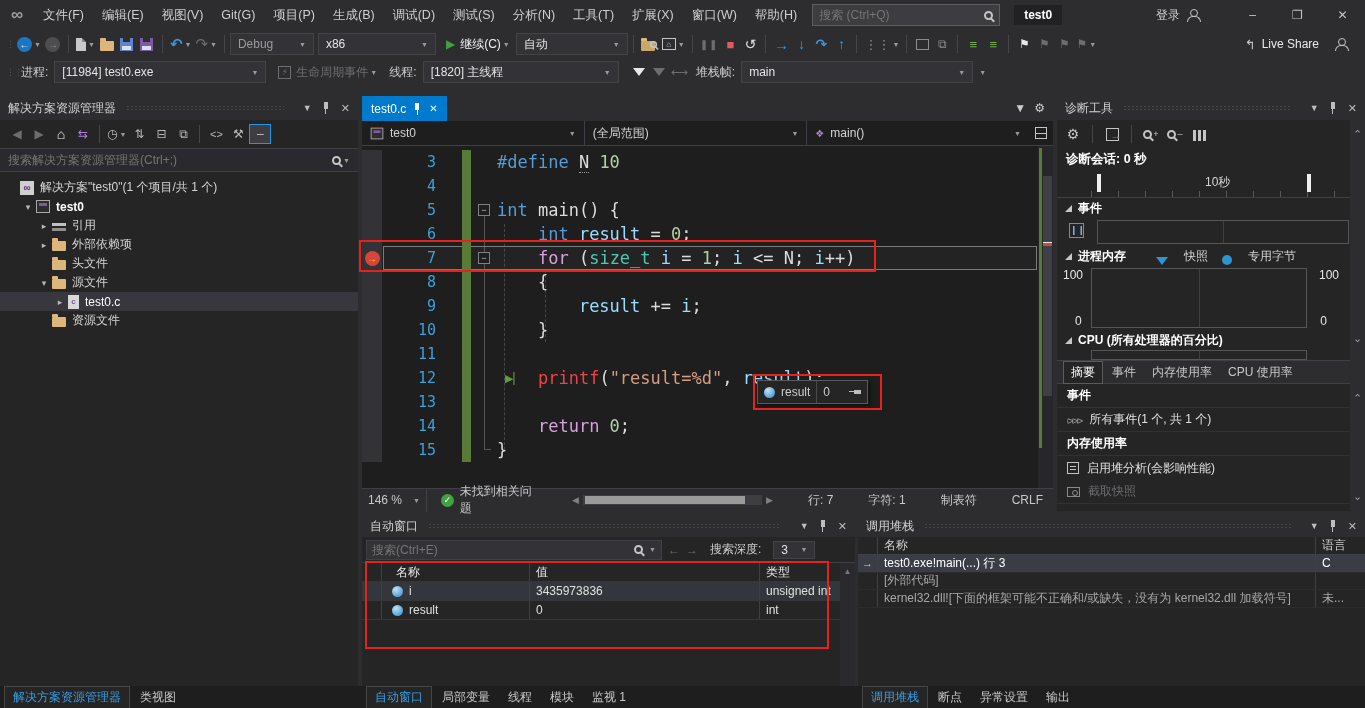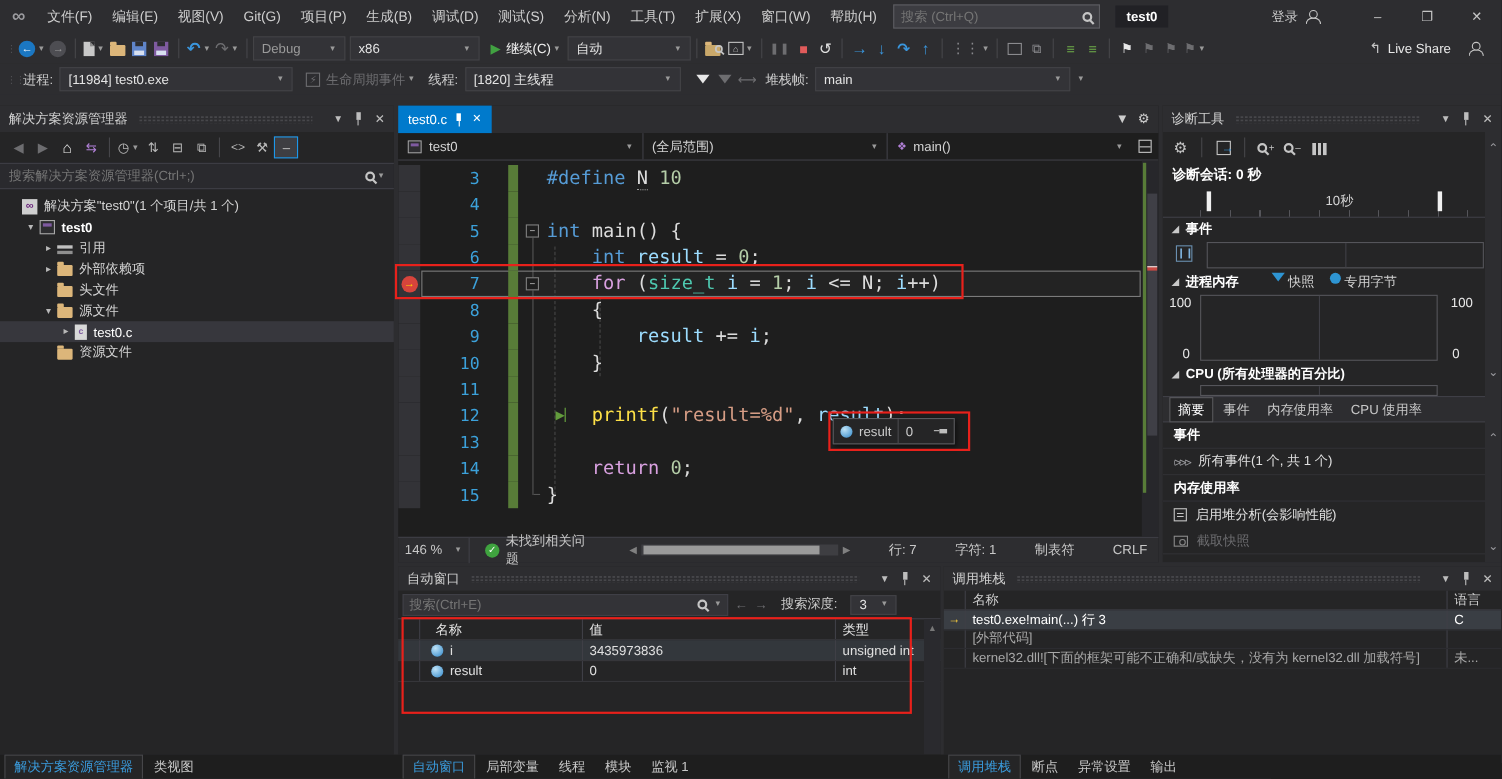--- a/index.html
+++ b/index.html
@@ -89,21 +89,21 @@
   .codearea{position:absolute;left:0;top:50px;right:0;bottom:23px;overflow:hidden;padding-top:4px}
   .cl{height:24px;display:flex;position:relative}
   .g-bp{width:20px;background:#333337;flex:none;display:flex;align-items:center;justify-content:center}
   .g-num{width:64px;flex:none;text-align:right;padding-right:10px;color:#3ca1da;font:15px/24px "DejaVu Sans Mono",monospace}
   .g-bar{width:9px;margin-left:16px;background:#587c38;flex:none}
   .g-fold{width:26px;flex:none;position:relative}
   .fbox{position:absolute;left:7px;top:6px;width:12px;height:12px;border:1px solid #808080;background:#1e1e1e;color:#c8c8c8;font-size:9px;line-height:10px;text-align:center}
   .fbox::before{content:"\2212"}
   .code{font:17px/24px "DejaVu Sans Mono",monospace;white-space:pre;color:#dcdcdc}
   .c-kw{color:#569cd6}.c-ctrl{color:#d8a0df}.c-type{color:#4ec9b0}.c-var{color:#9cdcfe}
-  .c-num{color:#b5cea8}.c-str{color:#d69d85}.c-fn{color:#fde047}.c-pl{color:#dcdcdc}
+  .c-num{color:#b5cea8}.c-str{color:#d69d85}.c-fn{color:#ef4444}.c-pl{color:#dcdcdc}
   .c-u{border-bottom:1px dotted #9a9a9a}
   .bpmark{width:15px;height:15px;border-radius:50%;background:#d6443c;display:flex;align-items:center;justify-content:center;color:#ffd800;font-size:10px;font-weight:bold}
   .bpmark::before{content:"\2192"}
   .runto{position:absolute;left:143px;top:0;color:#629b3c;font-size:11px;line-height:24px}
   .runto::before{content:"\25B6\258F"}
   .curline{position:absolute;left:21px;right:16px;top:100px;height:24px;border:1px solid #7b7b7b;background:rgba(120,120,120,.07)}
   .guide{position:absolute;border-left:1px dashed #474747;width:0}
   .scopeline{position:absolute;left:122px;top:70px;height:234px;border-left:1px solid #555}
   .scopeline::after{content:"";position:absolute;left:0;bottom:0;width:6px;height:1px;background:#555}
   .vsb{position:absolute;right:0;top:0;bottom:0;width:15px;background:#27272b}
@@ -143,21 +143,21 @@
   .ruler .ticks{position:absolute;left:34px;right:14px;bottom:0;height:6px;background-image:repeating-linear-gradient(to right,#55555a 0 1px,transparent 1px 27px)}
   .ruler .rlabel{position:absolute;left:148px;top:4px;color:#d4d4d4}
   .ruler .mark{position:absolute;top:4px;width:4px;height:18px;background:#f0f0f0}
   .sect{display:flex;align-items:center;height:20px;padding:0 8px;color:#ffffff;font-weight:bold;gap:6px}
   .sarr{width:0;height:0;border-left:7px solid transparent;border-bottom:7px solid #c8c8c8}
   .lane{position:relative;height:28px}
   .laneicon{position:absolute;left:12px;top:5px;width:15px;height:15px;border:1px solid #6a8fb0;color:#7fb2dd;font-size:9px;text-align:center;line-height:13px}
   .laneicon::before{content:"\2759\2759"}
   .lanebox{position:absolute;left:40px;right:16px;top:2px;height:24px;border:1px solid #55555a}
   .lanebox::after,.chartbox::after{content:"";position:absolute;left:50%;top:0;bottom:0;width:1px;background:#3f3f46}
-  .legend{display:flex;align-items:flex-start;gap:3px;margin-left:24px;font-weight:normal;color:#d4d4d4}
+  .legend{display:flex;align-items:flex-end;gap:16px;margin-left:24px;font-weight:normal;color:#d4d4d4}
   .tri-dn{width:0;height:0;border-left:6px solid transparent;border-right:6px solid transparent;border-top:8px solid #2e95d3}
   .dot{width:10px;height:10px;border-radius:50%;background:#2e95d3}
   .memchart{position:relative;height:64px}
   .chartbox{position:absolute;left:34px;right:58px;top:2px;bottom:2px;border:1px solid #55555a}
   .axlbl{position:absolute;color:#e8e8e8;font-size:12px}
   .dtabs{height:24px;background:#2d2d30;border-top:1px solid #3f3f46;border-bottom:1px solid #3f3f46;display:flex;align-items:center;padding:0 6px;gap:2px}
   .dtab{padding:2px 7px;color:#c8c8c8}
   .dtab.active{border:1px solid #5a5a5e;background:#252526;color:#ffffff}
   .drow{display:flex;align-items:center;height:24px;padding:0 10px;gap:8px;color:#e0e0e0;border-bottom:1px solid #313135}
   .drow.head{font-weight:bold;color:#ffffff}

